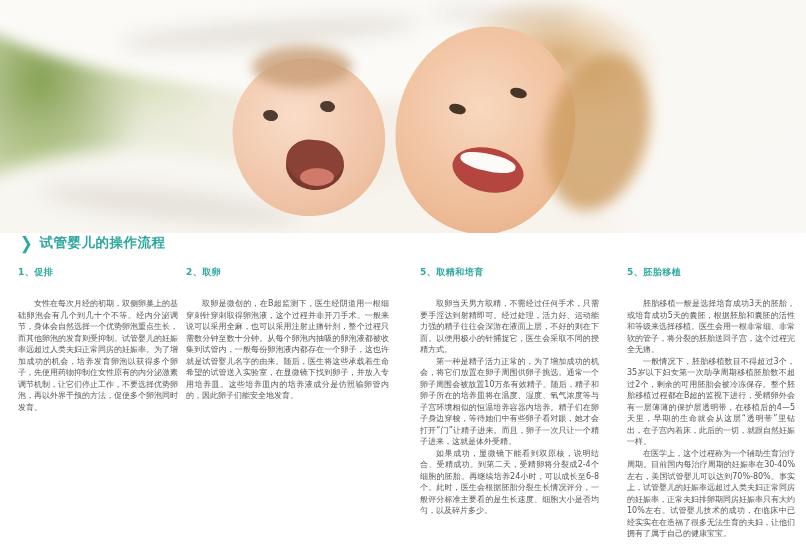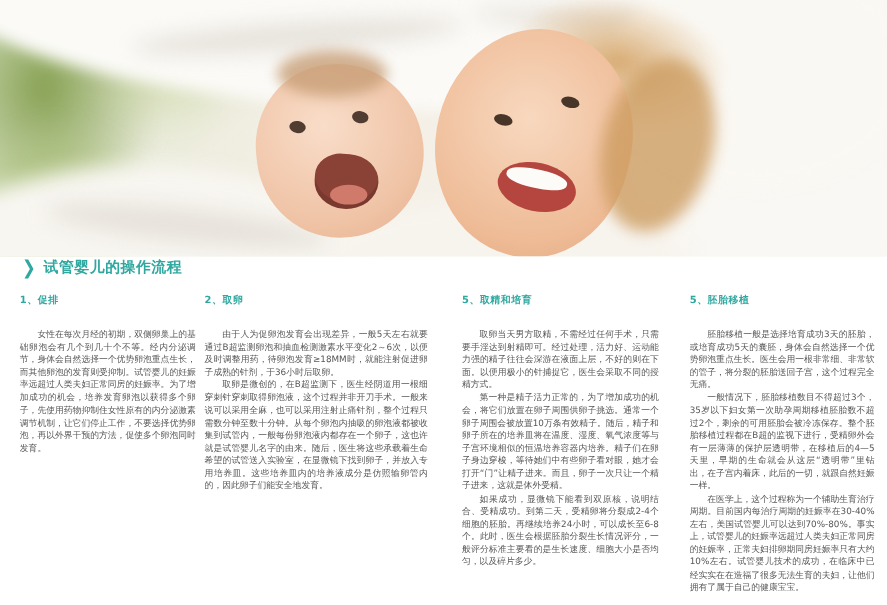--- a/index.html
+++ b/index.html
@@ -119,31 +119,30 @@
     <span class="page-title">试管婴儿的操作流程</span>
   </div>
 
   <div class="col c1">
     <h3>1、促排</h3>
     <p>女性在每次月经的初期，双侧卵巢上的基础卵泡会有几个到几十个不等。经内分泌调节，身体会自然选择一个优势卵泡重点生长，而其他卵泡的发育则受抑制。试管婴儿的妊娠率远超过人类夫妇正常同房的妊娠率。为了增加成功的机会，培养发育卵泡以获得多个卵子，先使用药物抑制住女性原有的内分泌激素调节机制，让它们停止工作，不要选择优势卵泡，再以外界干预的方法，促使多个卵泡同时发育。</p>
   </div>
 
   <div class="col c2">
     <h3>2、取卵</h3>
-    <p>由于人为促卵泡发育会出现差异，一般5天左右就要通过B超监测卵泡和抽血检测激素水平变化2～6次，以便及时调整用药，待卵泡发育≥18MM时，就能注射促进卵子成熟的针剂，于36小时后取卵。</p>
     <p>取卵是微创的，在B超监测下，医生经阴道用一根细穿刺针穿刺取得卵泡液，这个过程并非开刀手术。一般来说可以采用全麻，也可以采用注射止痛针剂，整个过程只需数分钟至数十分钟。从每个卵泡内抽吸的卵泡液都被收集到试管内，一般每份卵泡液内都存在一个卵子，这也许就是试管婴儿名字的由来。随后，医生将这些承载着生命希望的试管送入实验室，在显微镜下找到卵子，并放入专用培养皿。这些培养皿内的培养液成分是仿照输卵管内的，因此卵子们能安全地发育。</p>
   </div>
 
   <div class="col c3">
     <h3>5、取精和培育</h3>
     <p>取卵当天男方取精，不需经过任何手术，只需要手淫达到射精即可。经过处理，活力好、运动能力强的精子往往会深游在液面上层，不好的则在下面。以便用极小的针捕捉它，医生会采取不同的授精方式。</p>
     <p>第一种是精子活力正常的，为了增加成功的机会，将它们放置在卵子周围供卵子挑选。通常一个卵子周围会被放置10万条有效精子。随后，精子和卵子所在的培养皿将在温度、湿度、氧气浓度等与子宫环境相似的恒温培养容器内培养。精子们在卵子身边穿梭，等待她们中有些卵子看对眼，她才会打开“门”让精子进来。而且，卵子一次只让一个精子进来，这就是体外受精。</p>
     <p>如果成功，显微镜下能看到双原核，说明结合、受精成功。到第二天，受精卵将分裂成2-4个细胞的胚胎。再继续培养24小时，可以成长至6-8个。此时，医生会根据胚胎分裂生长情况评分，一般评分标准主要看的是生长速度、细胞大小是否均匀，以及碎片多少。</p>
   </div>
 
   <div class="col c4">
     <h3>5、胚胎移植</h3>
-    <p>胚胎移植一般是选择培育成功3天的胚胎，或培育成功5天的囊胚，身体会自然选择一个优势卵泡重点生长。医生会用一根非常细、非常软的管子，将分裂的胚胎送回子宫，这个过程完全无痛。</p>
+    <p>胚胎移植一般是选择培育成功3天的胚胎，或培育成功5天的囊胚，根据胚胎和囊胚的活性和等级来选择移植。医生会用一根非常细、非常软的管子，将分裂的胚胎送回子宫，这个过程完全无痛。</p>
     <p>一般情况下，胚胎移植数目不得超过3个，35岁以下妇女第一次助孕周期移植胚胎数不超过2个，剩余的可用胚胎会被冷冻保存。整个胚胎移植过程都在B超的监视下进行，受精卵外会有一层薄薄的保护层透明带，在移植后的4—5天里，早期的生命就会从这层“透明带”里钻出，在子宫内着床，此后的一切，就跟自然妊娠一样。</p>
     <p>在医学上，这个过程称为一个辅助生育治疗周期。目前国内每治疗周期的妊娠率在30-40%左右，美国试管婴儿可以达到70%-80%。事实上，试管婴儿的妊娠率远超过人类夫妇正常同房的妊娠率，正常夫妇排卵期同房妊娠率只有大约10%左右。试管婴儿技术的成功，在临床中已经实实在在造福了很多无法生育的夫妇，让他们拥有了属于自己的健康宝宝。</p>
   </div>
 
 </div>
 
 </body></html>

